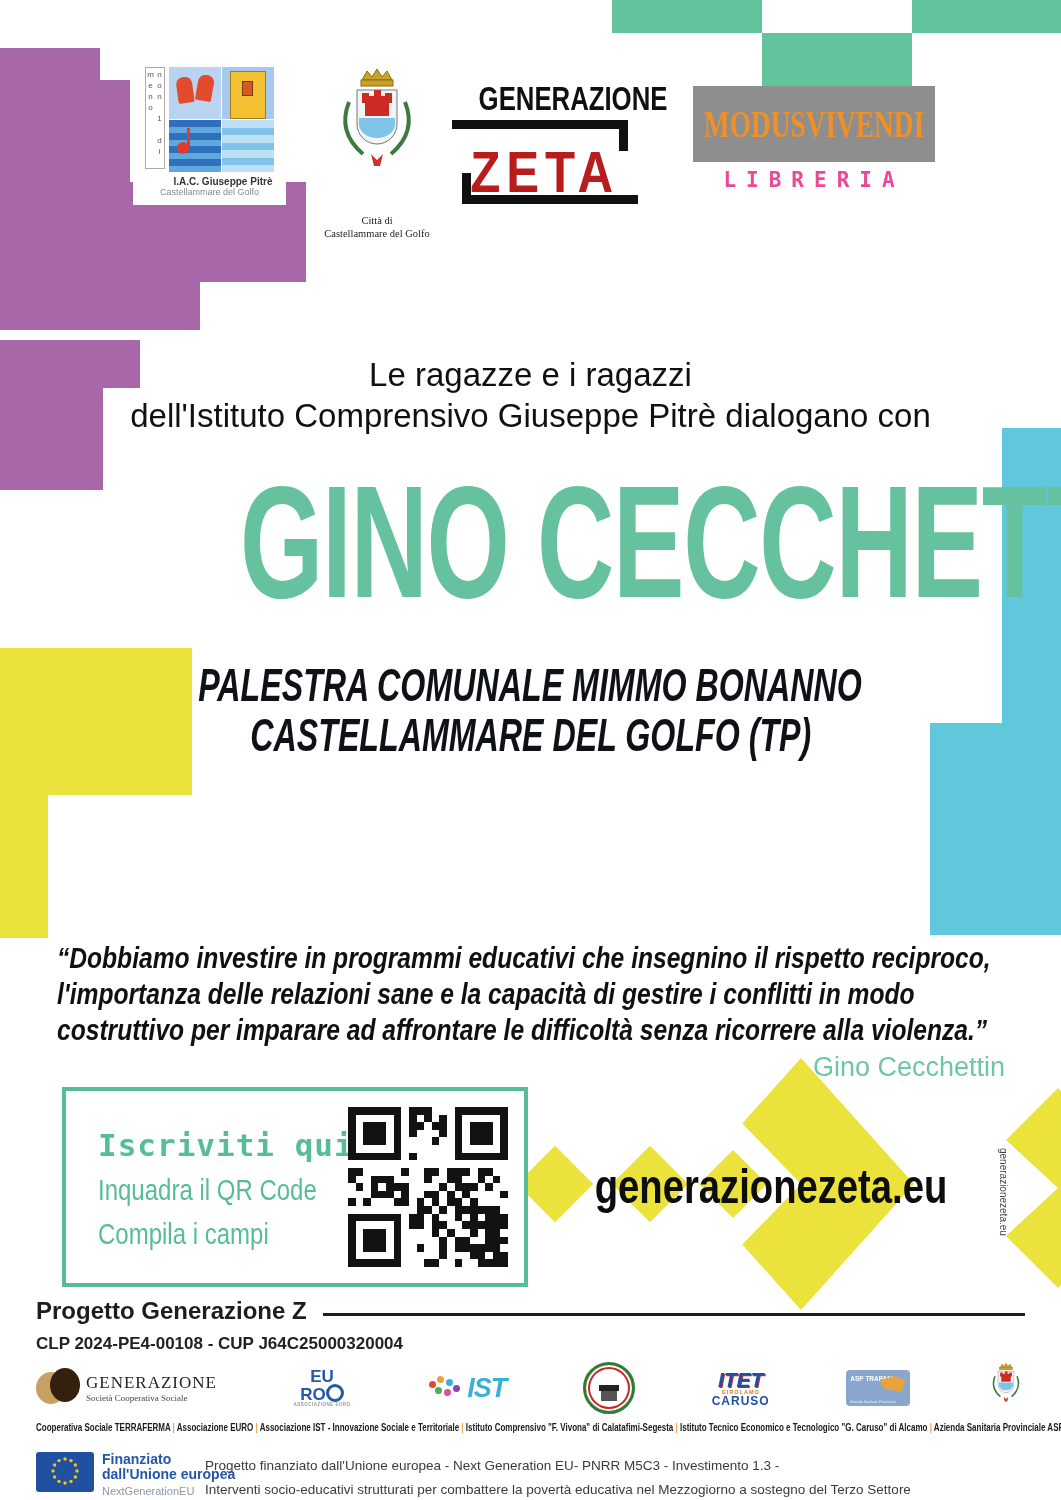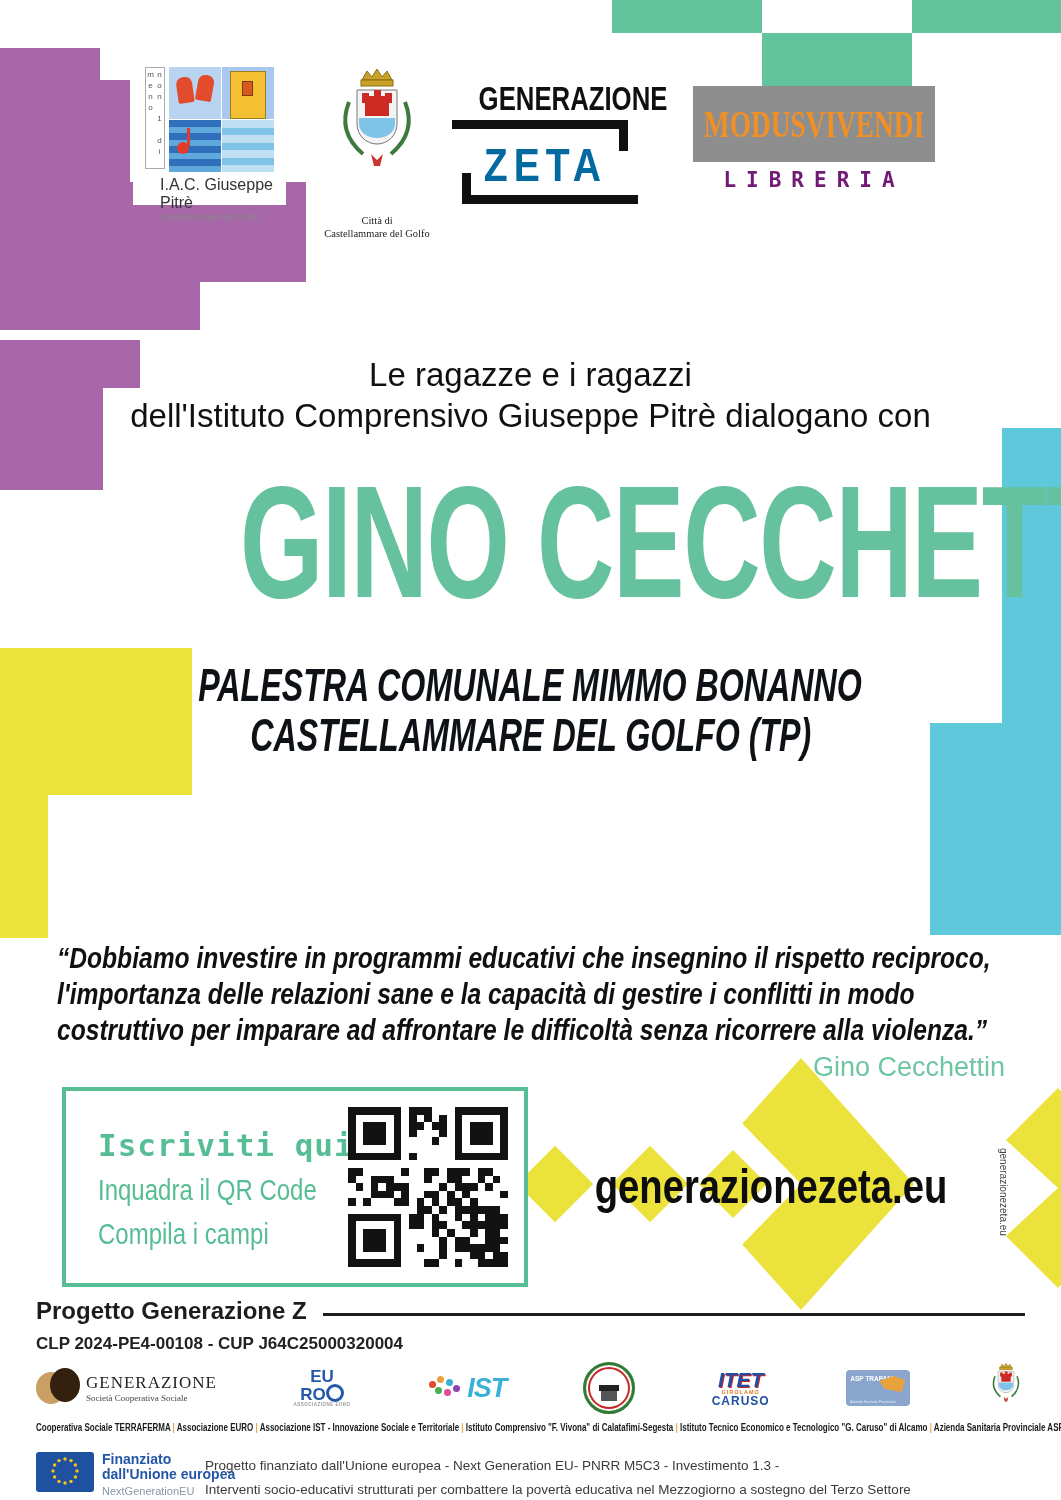--- a/index.html
+++ b/index.html
@@ -21,37 +21,37 @@
             border:1px solid #aaa;padding:2px 0;height:96px;margin-right:4px;}
   .puzzle{display:grid;grid-template-columns:52px 52px;grid-template-rows:52px 52px;gap:1px;}
   .pz{position:relative;overflow:hidden;}
   .pz1{background:#b9d4f0;} .pz2{background:#a9c8ee;} .pz3{background:#2f6fbc;} .pz4{background:#bfe0f2;}
   .fig{position:absolute;width:16px;height:26px;background:#e24b2c;border-radius:7px 7px 2px 2px;}
   .tower{position:absolute;left:8px;top:4px;width:34px;height:46px;background:#f2c032;border:1px solid #9a7b1d;}
   .tower-door{position:absolute;left:20px;top:14px;width:9px;height:13px;background:#d65a1f;border:1px solid #7d3a10;}
   .waves{position:absolute;inset:0;background:repeating-linear-gradient(180deg,#2f6fbc 0 7px,#5fa8dc 7px 13px);}
   .note{position:absolute;left:8px;top:22px;width:12px;height:12px;background:#e23b2c;border-radius:50%;}
   .note:after{content:"";position:absolute;left:10px;top:-14px;width:3px;height:18px;background:#e23b2c;}
-  .iac-cap1{font-size:16px;font-weight:normal;color:#333;margin-top:4px;margin-left:27px;}
+  .iac-cap1{font-size:10px;font-weight:bold;color:#333;margin-top:4px;margin-left:27px;}
   .iac-cap2{font-size:9px;color:#888;}
 
   .citta{left:312px;top:66px;width:130px;text-align:center;z-index:3;}
   .citta-cap{font-family:"Liberation Serif",serif;font-size:10.5px;color:#222;line-height:1.25;margin-top:12px;}
 
   .genz{left:452px;top:80px;width:186px;text-align:center;z-index:3;}
   .genz-word{font-size:33px;font-weight:900;letter-spacing:0;color:#101010;}
   .genz-frame{position:relative;height:84px;margin-top:2px;}
   .gz-top{position:absolute;top:0;left:0;right:10px;height:22px;border-top:9px solid #101010;border-right:9px solid #101010;}
   .gz-bot{position:absolute;bottom:0;left:10px;right:0;height:22px;border-bottom:9px solid #101010;border-left:9px solid #101010;}
-  .genz-zeta{position:absolute;left:0;right:0;top:18px;font-size:46px;font-weight:900;letter-spacing:7px;color:#0369a1;}
+  .genz-zeta{position:absolute;left:0;right:0;top:18px;font-size:58px;font-weight:900;letter-spacing:7px;color:#b91c1c;}
 
   .modus{left:693px;top:86px;width:242px;text-align:center;z-index:3;}
   .modus-box{background:#8e8e8e;height:76px;display:flex;align-items:center;justify-content:center;}
   .modus-name{font-family:"Liberation Serif",serif;font-size:38px;font-weight:bold;color:#f09026;}
-  .modus-sub{font-family:"DejaVu Sans Mono",monospace;font-size:21px;font-weight:bold;letter-spacing:10px;color:#701a75;margin-top:6px;}
+  .modus-sub{font-family:"DejaVu Sans Mono",monospace;font-size:21px;font-weight:bold;letter-spacing:10px;color:#ec4899;margin-top:6px;}
 
   
   .intro{left:0;right:0;top:355px;text-align:center;font-size:33px;color:#101010;line-height:1.24;z-index:2;}
   .big-title{left:0;right:0;top:462px;text-align:center;font-size:160px;line-height:1;font-weight:bold;
              color:#66c29e;letter-spacing:-2px;z-index:2;}
   .event{left:0;right:0;top:660px;text-align:center;color:#0e1216;z-index:2;}
   .ev1{font-size:58px;font-weight:bold;line-height:74px;}
   .ev1 .time{font-size:47px;}
   .ev2{font-size:46px;font-weight:bold;line-height:50px;font-style:italic;}
 

